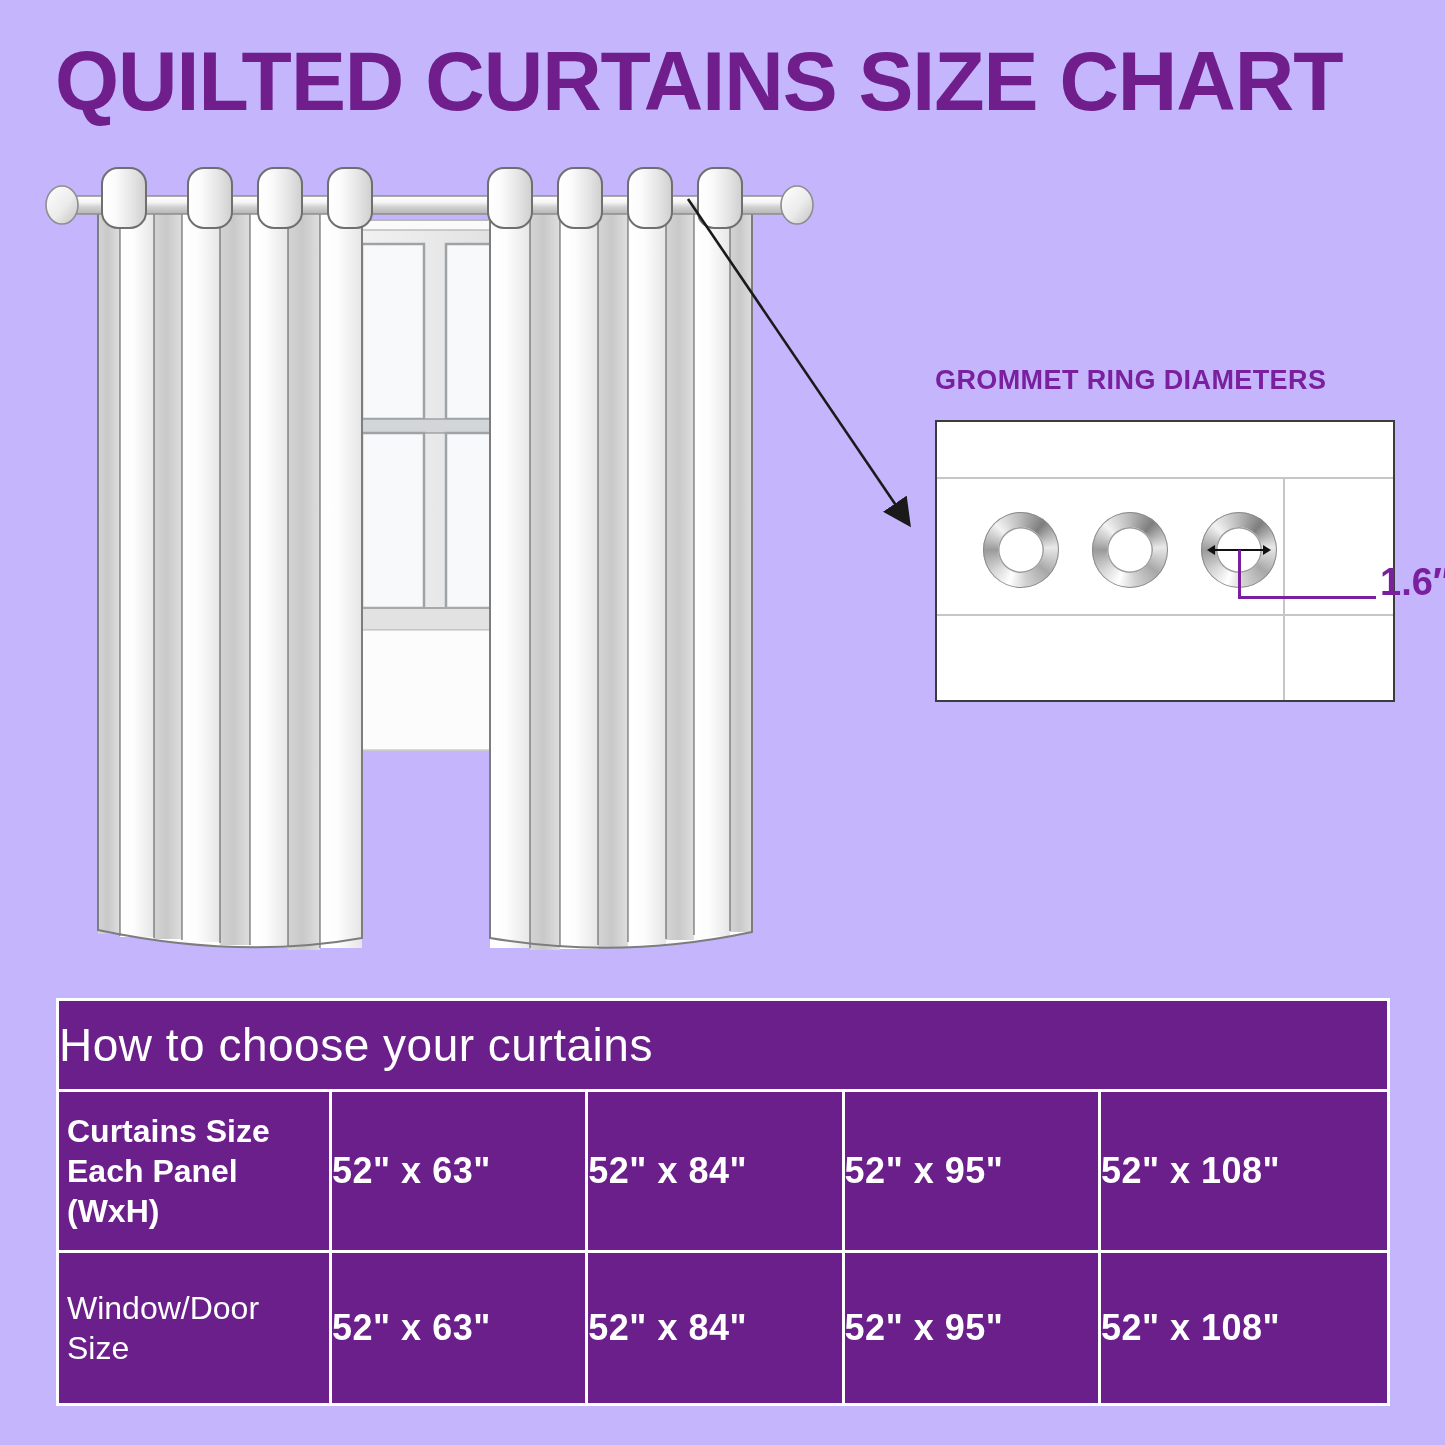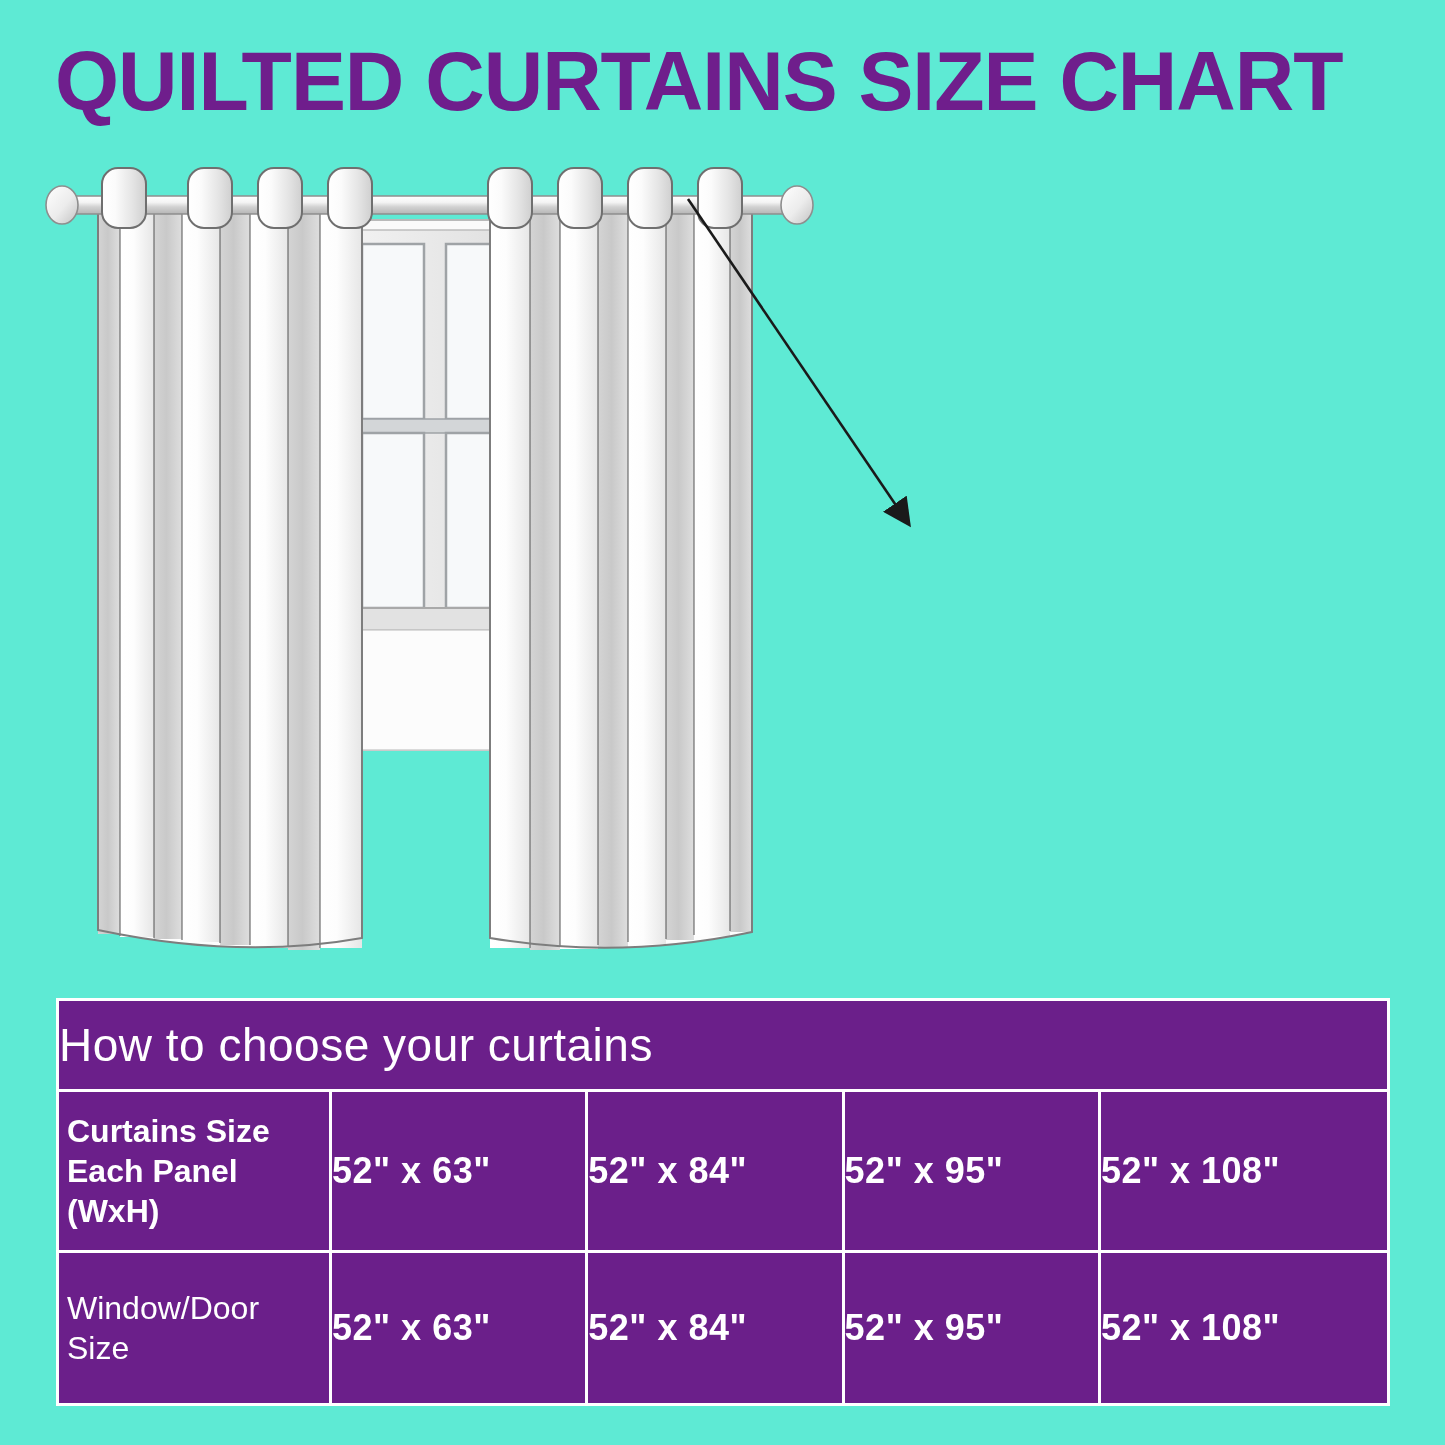--- a/index.html
+++ b/index.html
@@ -5,21 +5,21 @@
   * { box-sizing: border-box; margin: 0; padding: 0; }
   html, body {
     width: 1445px; height: 1445px;
     background: #ffffff;
     font-family: "Liberation Sans", sans-serif;
     overflow: hidden;
   }
   #page {
     position: relative;
     width: 1445px; height: 1445px;
-    background: #5eead4;
+    background: #c4b5fd;
   }
 
   
   #main-title {
     position: absolute;
     left: 55px; top: 36px;
     width: 1350px;
     font-size: 84px;
     line-height: 90px;
     font-weight: 700;
@@ -289,20 +289,43 @@
     <svg width="300" height="360" viewBox="0 0 300 360" xmlns="http://www.w3.org/2000/svg">
       <defs>
         <marker id="arrHead" markerWidth="11" markerHeight="11" refX="9" refY="5.5" orient="auto">
           <path d="M0,0 L11,5.5 L0,11 z" fill="#1a1a1a"></path>
         </marker>
       </defs>
       <line x1="28" y1="14" x2="248" y2="338" stroke="#1a1a1a" stroke-width="2.6" marker-end="url(#arrHead)"></line>
     </svg>
   </div>
 
+  <div id="grommet-panel">
+    <div id="grommet-heading">GROMMET RING DIAMETERS</div>
+
+    <div id="grommet-box">
+
+      <div class="grommet-hline" style="top:55px;"></div>
+      <div class="grommet-hline" style="top:192px;"></div>
+      <div class="grommet-vline" style="left:346px; top:55px; height:223px;"></div>
+
+      <div class="grommet-ring" style="left:46px; top:90px;"></div>
+      <div class="grommet-ring" style="left:155px; top:90px;"></div>
+      <div class="grommet-ring" style="left:264px; top:90px;"></div>
+
+      <div id="dim-arrow-line" style="left:276px; top:127px; width:52px;"></div>
+      <div class="dim-arrow-head" style="left:270px; top:123px; border-right:8px solid #111;"></div>
+      <div class="dim-arrow-head" style="left:326px; top:123px; border-left:8px solid #111;"></div>
+
+      <div style="position:absolute; left:301px; top:128px; width:2.5px; height:48px; background:#7A1F9E;"></div>
+      <div style="position:absolute; left:301px; top:174px; width:138px; height:2.5px; background:#7A1F9E;"></div>
+    </div>
+
+    <div id="dim-label" style="left:460px; top:196px;">1.6″</div>
+  </div>
 
   <table id="size-table">
     <tbody>
       <tr>
         <td id="table-title-cell" colspan="5">How to choose your curtains</td>
       </tr>
 
       <tr id="row-panel">
         <td class="row-label">
           <div>Curtains Size</div>

